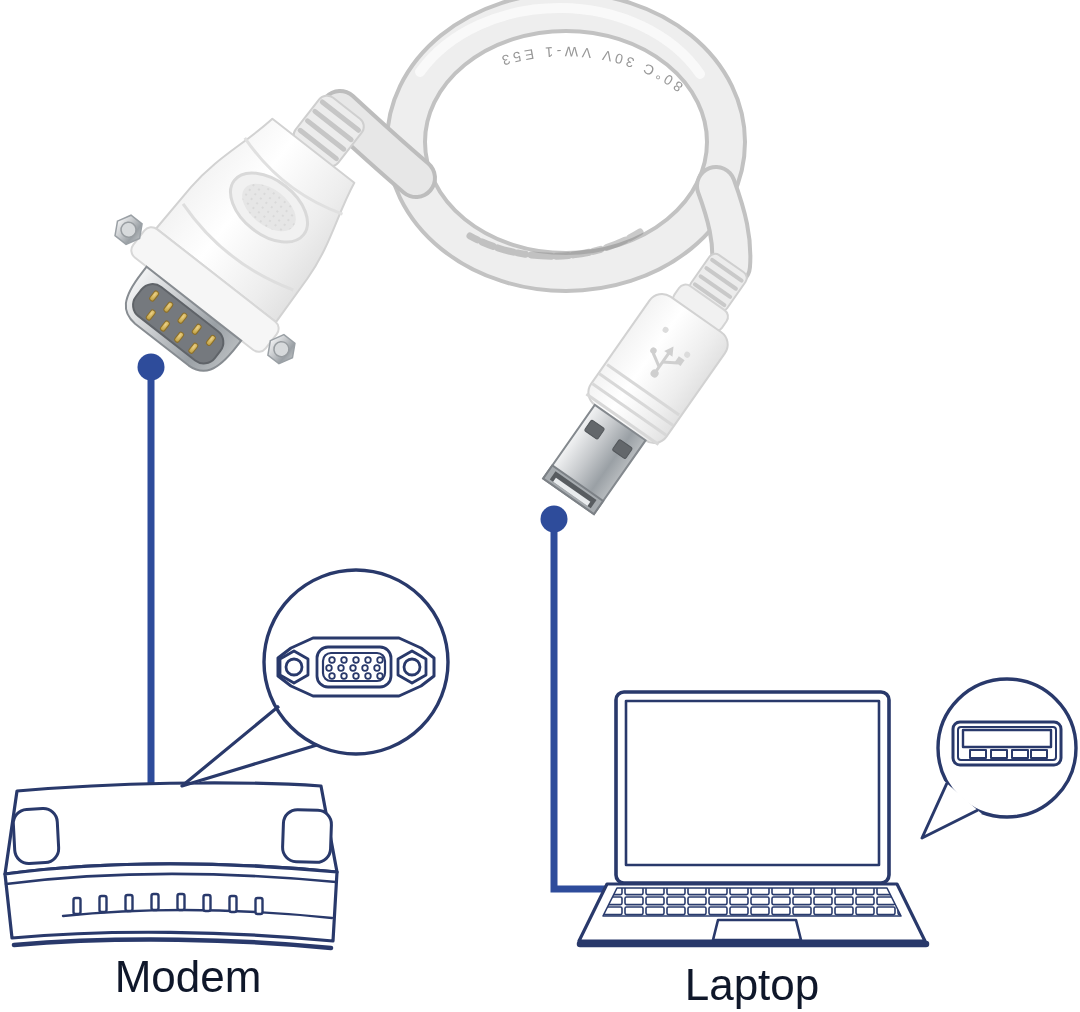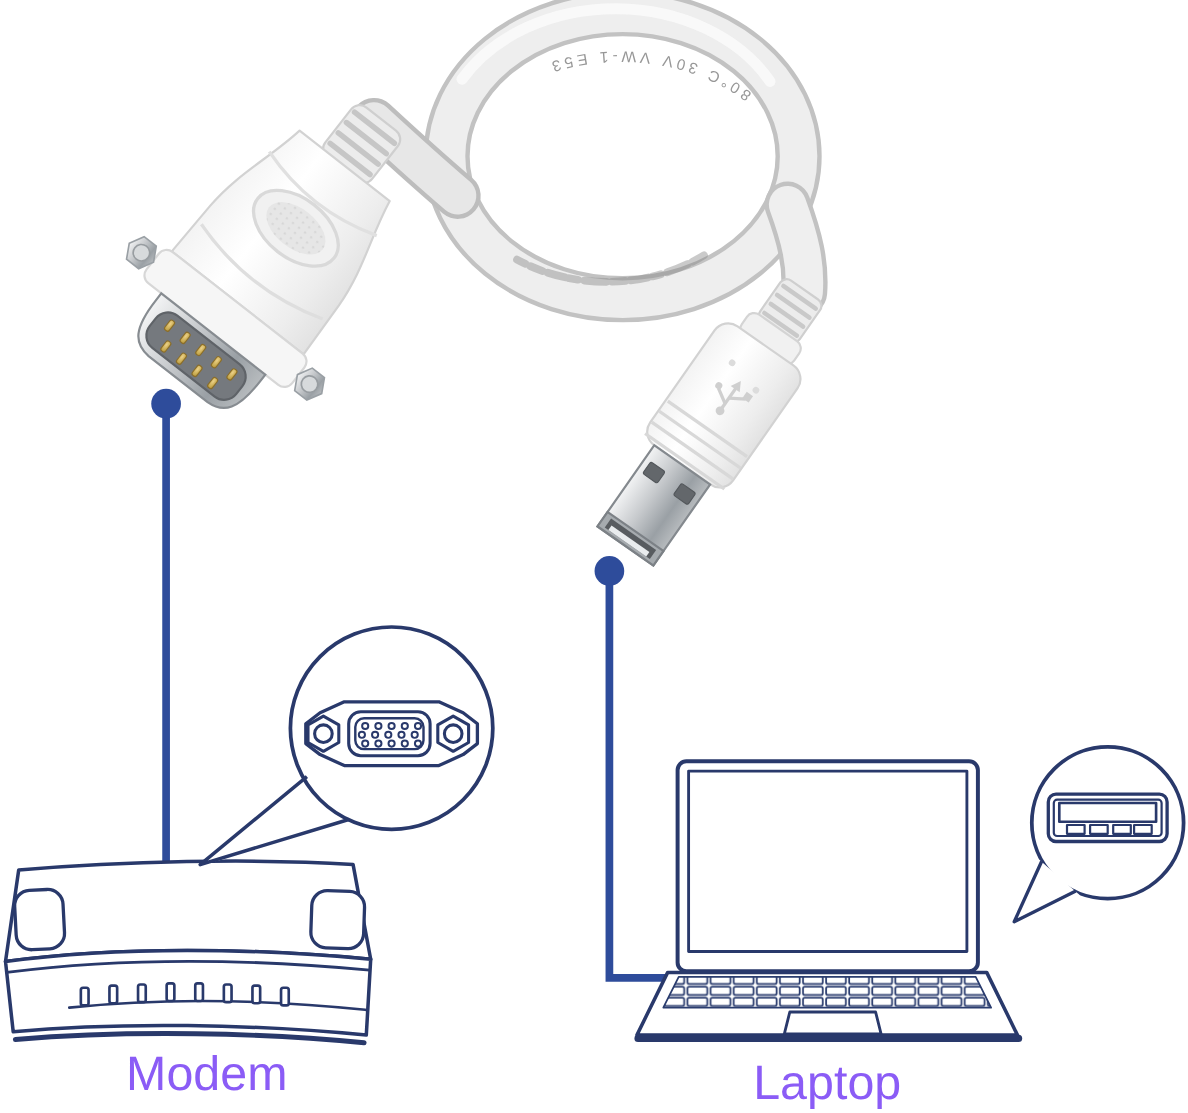--- a/index.html
+++ b/index.html
@@ -1,19 +1,19 @@
 <!DOCTYPE html>
 <html><head>
 <meta charset="utf-8">
 <style>
   html,body{margin:0;padding:0;background:#ffffff;}
   .stage{position:relative;width:1080px;height:1012px;background:#ffffff;overflow:hidden;
          font-family:"Liberation Sans", sans-serif;}
   .stage svg{position:absolute;left:0;top:0;}
-  .dev-label{position:absolute;transform:translateX(-50%);color:#8b5cf6;font-size:44px;
+  .dev-label{position:absolute;transform:translateX(-50%);color:#0f172a;font-size:44px;
              font-weight:400;letter-spacing:0px;white-space:nowrap;}
   .label-modem{left:188px;top:952px;}
   .label-laptop{left:752px;top:960px;}
 </style>
 </head>
 <body>
 
 <div class="stage">
 <svg width="1080" height="1012" viewBox="0 0 1080 1012">
   <defs>

